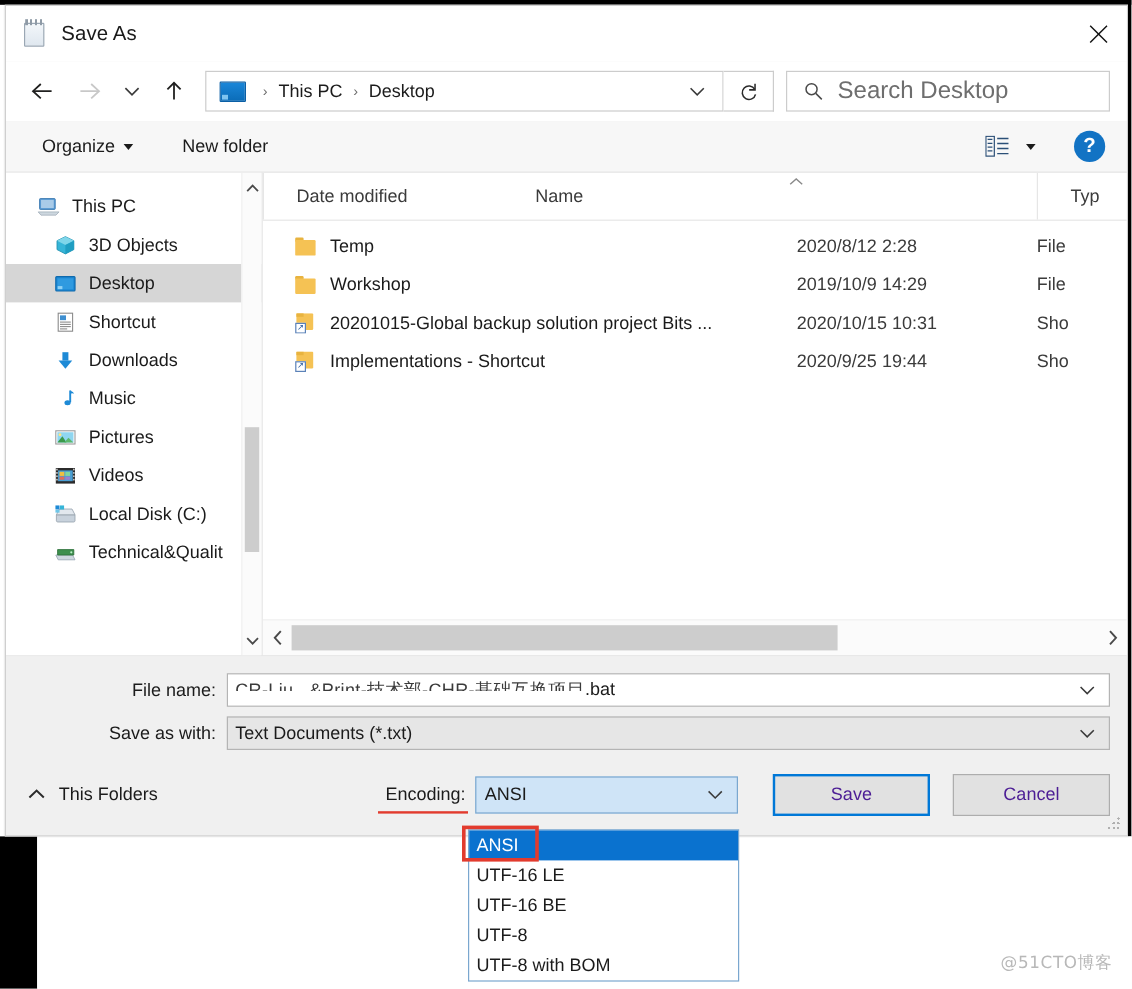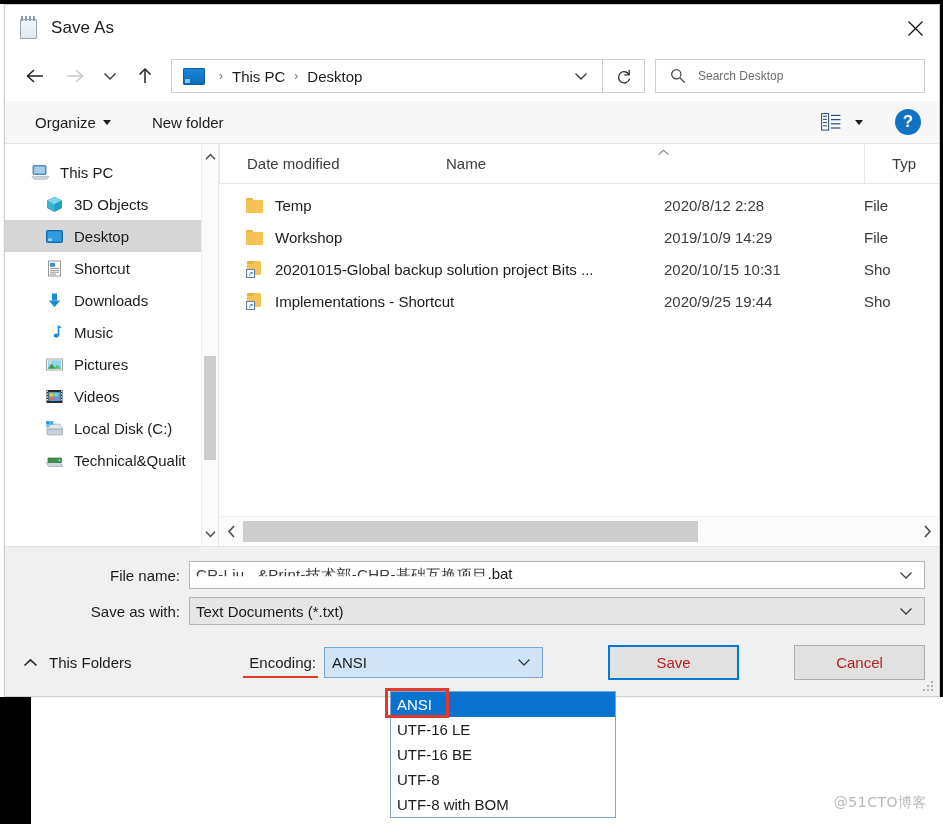--- a/index.html
+++ b/index.html
@@ -166,21 +166,21 @@
     width: 270px; height: 34px;
     border: 1px solid #cccccc;
     border-left: none;
     background: #ffffff;
     display: flex; align-items: center;
     flex: none;
     margin-left: 10px;
     border-left: 1px solid #cccccc;
   }
   .search-icon { margin: 0 12px 0 14px; color: #4a4a4a; display:flex; }
-  .search-ph { font-size: 12px; color: #6e6e6e; }
+  .search-ph { font-size: 20px; color: #6e6e6e; }
 
   
   .toolbar {
     height: 43px;
     background: #f7f7f7;
     border-bottom: 1px solid #e2e2e2;
     display: flex;
     align-items: center;
     padding: 0 12px 0 22px;
     flex: none;
@@ -446,23 +446,22 @@
     display: flex; align-items: center;
     padding-left: 7px;
     font-size: 15px; color: #1b1b1b;
     cursor: default;
   }
   .btn {
     width: 131px; height: 35px;
     background: #e1e1e1;
     border: 1px solid #adadad;
     display: flex; align-items: center; justify-content: center;
-    font-size: 15px; color: #b91c1c;
-    cursor: default;
-    margin-left: 36px;
+    font-size: 15px; color: #4c1d95;
+    cursor: default;
   }
   .btn.primary {
     border: 2px solid #0078d7;
     background: #e1e1e1;
   }
   .btn-save-wrap { margin-left: 29px; }
   .btn-cancel-wrap { margin-left: 19px; }
   .resize-grip {
     position: absolute;
     right: 4px; bottom: 3px;

